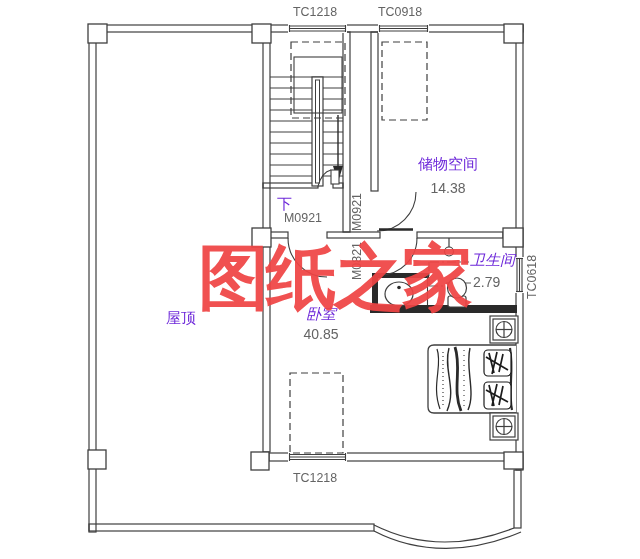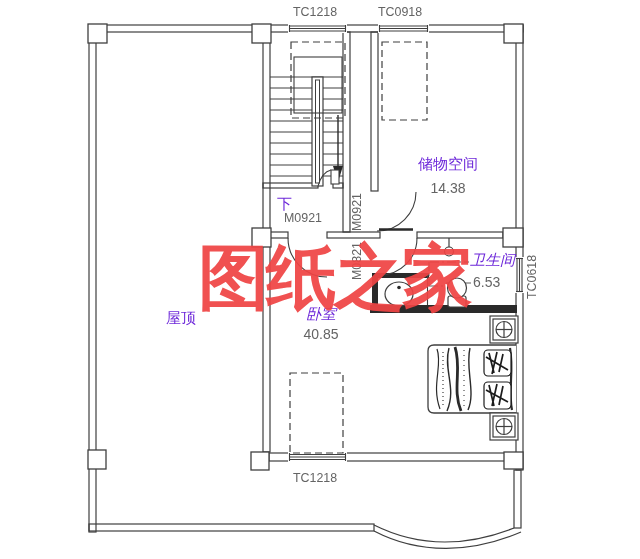--- a/index.html
+++ b/index.html
@@ -241,21 +241,21 @@
 
   <div class="lbl cn" style="left:277px;top:196px;">下</div>
   <div class="lbl code" style="left:284px;top:211px;">M0921</div>
   <div class="vlabel" style="left:350px;top:231px;">M0921</div>
   <div class="vlabel" style="left:350px;top:280px;">M0821</div>
 
   <div class="lbl cn center" style="left:413px;top:156px;width:70px;">储物空间</div>
   <div class="lbl num center" style="left:413px;top:181px;width:70px;">14.38</div>
 
   <div class="lbl cn" style="left:470px;top:252px;font-style:italic;">卫生间</div>
-  <div class="lbl num" style="left:473px;top:275px;">6.53</div>
+  <div class="lbl num" style="left:473px;top:275px;">2.79</div>
 
   <div class="lbl cn center" style="left:293px;top:306px;width:56px;font-style:italic;">卧室</div>
   <div class="lbl num center" style="left:293px;top:327px;width:56px;">40.85</div>
 
   <div class="lbl cn" style="left:166px;top:310px;text-align:right;">屋顶</div>
 
   <div class="watermark">图纸之家</div>
 
 </div>
 

